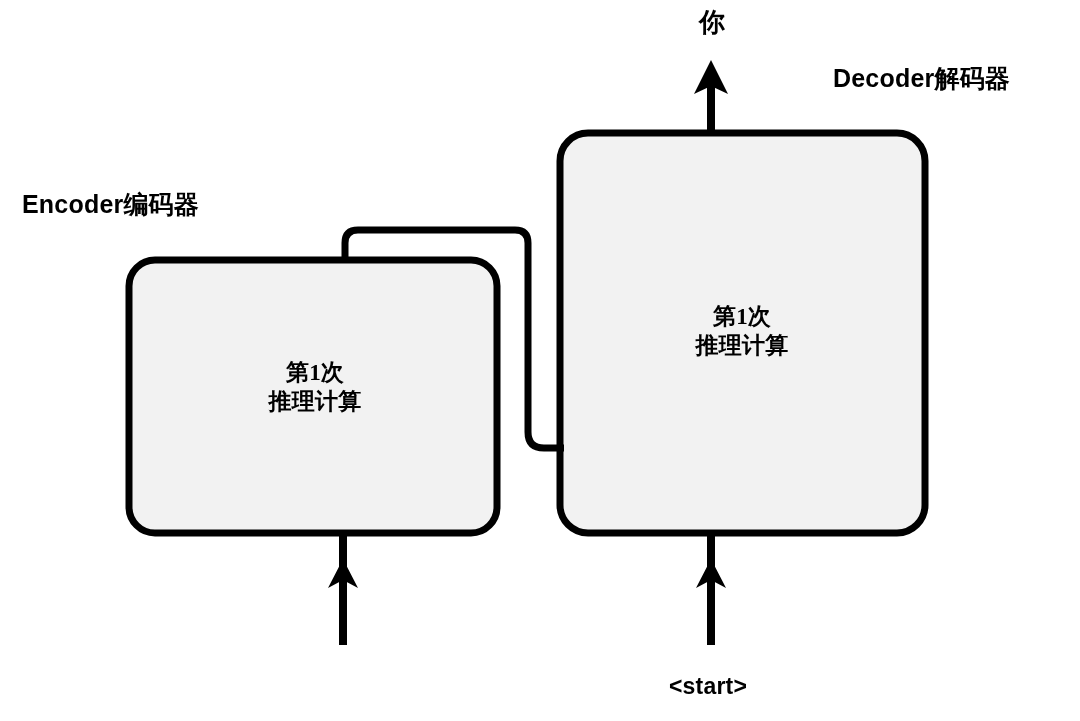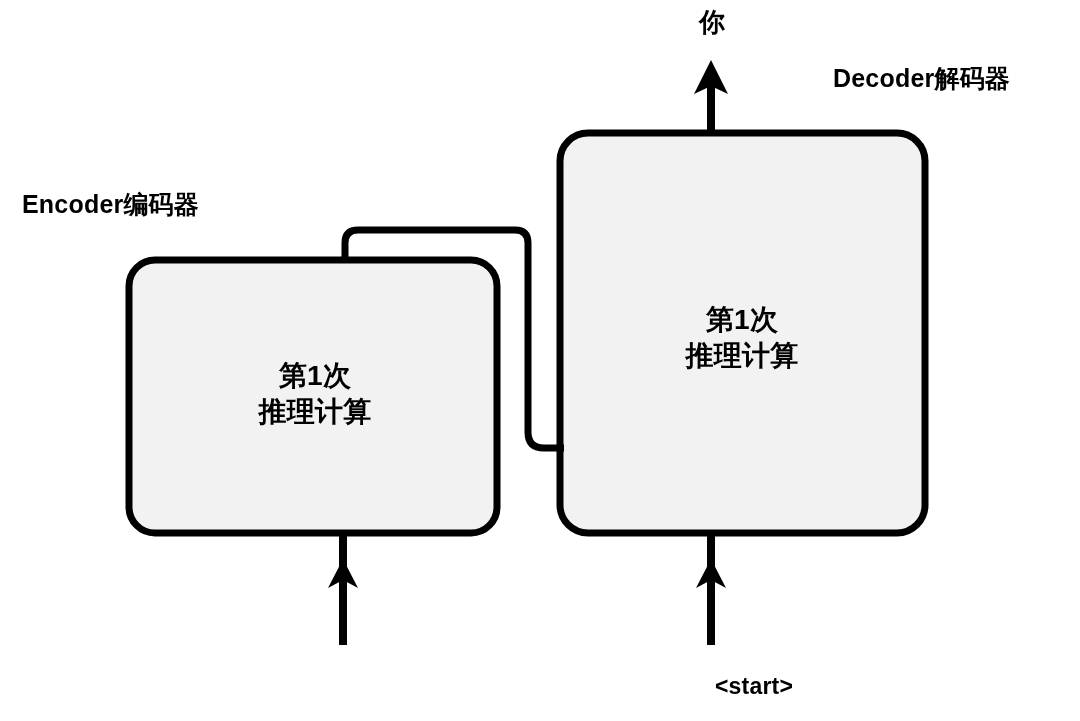--- a/index.html
+++ b/index.html
@@ -37,21 +37,22 @@
     letter-spacing: 0.2px;
   }
   .txt.center {
     transform: translateX(-50%);
     text-align: center;
   }
   .section-label {
     font-size: 25px;
   }
   .box-label {
-    font-size: 28px;
+    font-size: 23px;
+    font-family: Liberation Serif, serif;
   }
   .io-label {
     font-size: 23px;
   }
   .token-label {
     font-size: 26px;
   }
   .box-label .line {
     display: block;
   }
@@ -94,17 +95,17 @@
     <span class="line">第1次</span>
     <span class="line">推理计算</span>
   </div>
 
   <div class="txt box-label center" style="left:742px; top:302px;">
     <span class="line">第1次</span>
     <span class="line">推理计算</span>
   </div>
 
 
-  <div class="txt io-label center" style="left:754px; top:672px;">&lt;start&gt;</div>
+  <div class="txt io-label center" style="left:708px; top:672px;">&lt;start&gt;</div>
 
   <div class="txt token-label center" style="left:712px; top:6px;">你</div>
 
 </div>
 
 </body></html>

